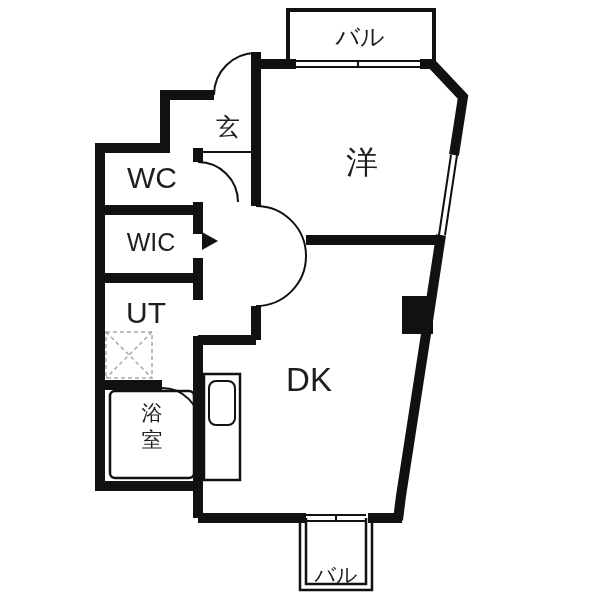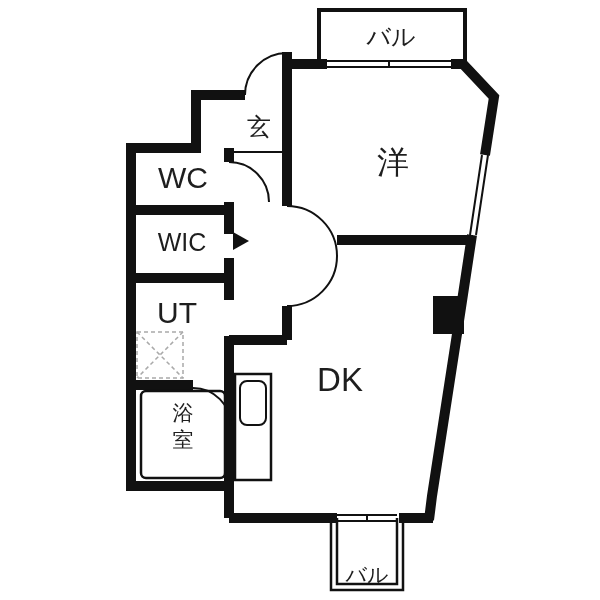--- a/index.html
+++ b/index.html
@@ -1,18 +1,18 @@
 <!DOCTYPE html>
 <html style="--wall: #111111; --text: #1e1e1e; --background: #ffffff; --washer_dash: #a9a9a9;"><head>
 <meta charset="utf-8">
 <style>
   :root { --wall:#111111; --text:#1e1e1e; --background:#ffffff; --washer_dash:#a9a9a9; }
   html,body { margin:0; padding:0; }
   body { width:600px; height:600px; background:var(--background,#fff); font-family:"Liberation Sans","DejaVu Sans",sans-serif; }
-  .stage { width:564px; height:600px; position:relative;margin-left:31px; }
+  .stage { width:564px; height:600px; position:relative; }
   svg { display:block; }
   .wall  { stroke:var(--wall,#111); stroke-width:10; fill:none; stroke-linejoin:miter; }
   .mid   { stroke:var(--wall,#111); stroke-width:4;   fill:none; }
   .rail  { stroke:var(--wall,#111); stroke-width:2.5; fill:#fff; }
   .railn { stroke:var(--wall,#111); stroke-width:2.5; fill:none; }
   .thin  { stroke:var(--wall,#111); stroke-width:2;   fill:none; }
   .dash  { stroke:var(--washer_dash,#a9a9a9); stroke-width:1.5; fill:none; stroke-dasharray:4 3; }
   .lbl   { fill:var(--text,#1e1e1e); text-anchor:middle; }
 </style>
 </head>

